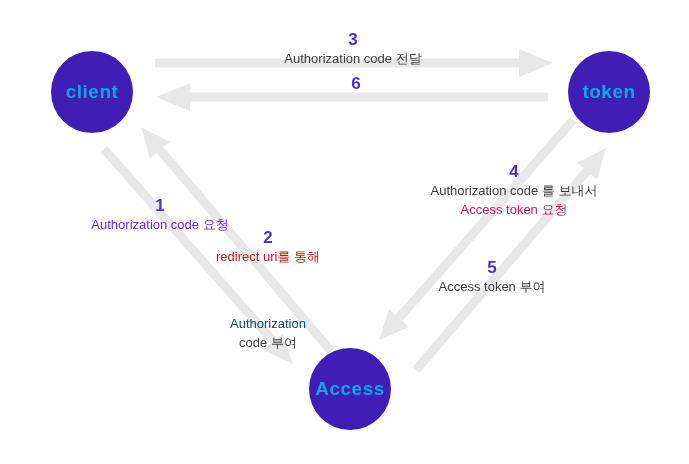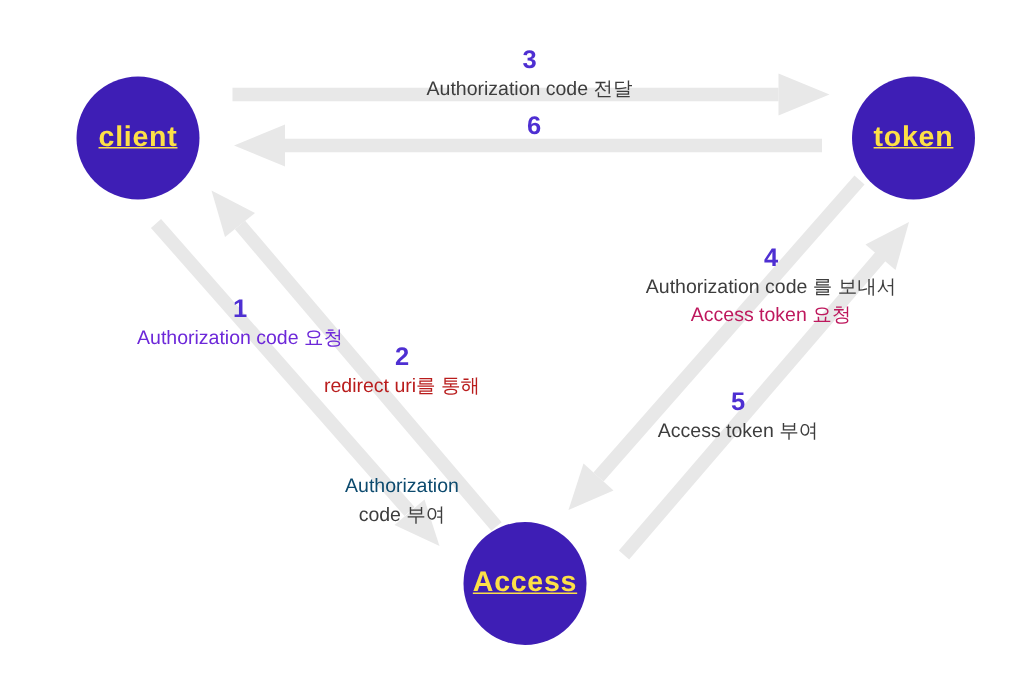--- a/index.html
+++ b/index.html
@@ -9,23 +9,23 @@
     background:#ffffff;
     font-family:"Liberation Sans", sans-serif;
     overflow:hidden;
   }
   .arrow-layer{position:absolute;left:0;top:0;width:689px;height:464px;}
   .node{
     position:absolute;
     width:82px;height:82px;
     border-radius:50%;
     background:var(--node-color,#3e1eb5);
-    color:#fde047;
+    color:#0ea5e9;
     display:flex;align-items:center;justify-content:center;
-    font-weight:bold;font-size:19px;letter-spacing:.5px;text-decoration:underline;
+    font-weight:bold;font-size:19px;letter-spacing:.5px;
   }
   .node-client{left:51px;top:51px;}
   .node-server{left:568px;top:51px;}
   .node-oauth{left:309px;top:348px;}
   .flow-label{
     position:absolute;
     transform:translateX(-50%);
     text-align:center;
   }
   .flow-number{

